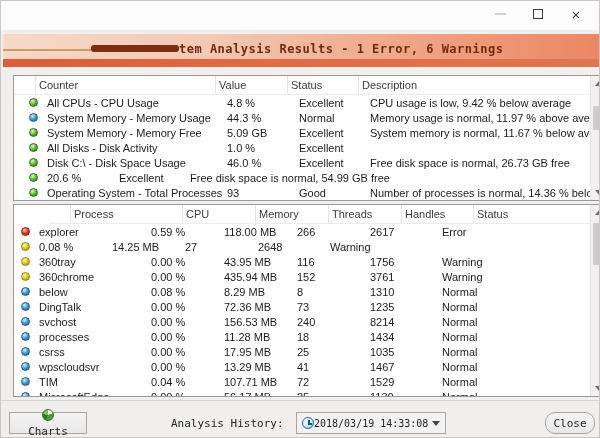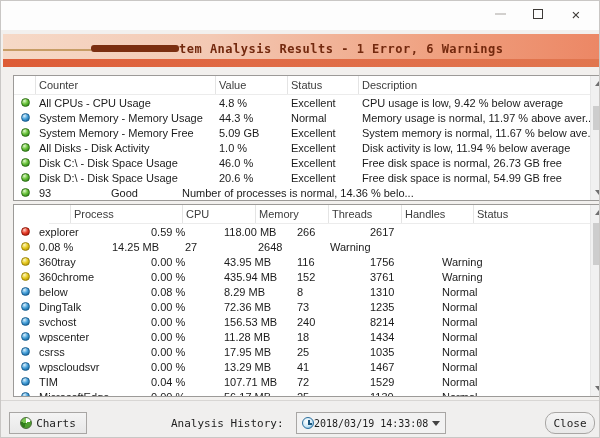--- a/index.html
+++ b/index.html
@@ -25,21 +25,21 @@
   .banner-title { position:absolute; left:176px; top:8px; font-family:"DejaVu Sans Mono", monospace; font-weight:bold; font-size:12px; color:#73290e; letter-spacing:0.5px; white-space:nowrap; }
 
   
   .listview { position:absolute; left:12px; width:594px; background:#ffffff; border:1px solid #9c9a98; }
   .lv1 { top:74px; height:126px; }
   .lv2 { top:203px; height:193px;padding-left:35px; }
   .lv-header { display:flex; height:19px; line-height:19px; font-size:11px; color:#3c3c3c; background:#ffffff; border-bottom:1px solid #ececec; }
   .hcell { padding-left:3px; border-right:1px solid #e4e4e4; white-space:nowrap; overflow:hidden; }
   .lv-body { position:absolute; left:0; top:19px; right:16px; bottom:0; overflow:hidden; }
   .row { display:flex; align-items:center; font-size:11px; color:#1b1b1b; white-space:nowrap; }
-  .lv1 .row { height:15px; }
+  .lv1 .row { height:15px;margin-left:8px; }
   .lv2 .row { height:15px; }
   .cell { padding-left:3px; overflow:hidden; white-space:nowrap; }
 
   
   .c0 { width:22px; flex:none; display:flex; justify-content:center; align-items:center; padding:0; }
   .c1 { width:180px; flex:none; }
   .c2 { width:72px; flex:none; }
   .c3 { width:71px; flex:none; }
   .c4 { flex:1; }
   
@@ -65,21 +65,21 @@
   .sb-down { bottom:0; }
   .tri-up { width:0; height:0; border-left:4px solid transparent; border-right:4px solid transparent; border-bottom:5px solid #6f6f6f; }
   .tri-down { width:0; height:0; border-left:4px solid transparent; border-right:4px solid transparent; border-top:5px solid #6f6f6f; }
   .sb-thumb { position:absolute; left:2px; width:12px; background:#cdcdcd; }
   .lv1 .sb-thumb { top:30px; height:24px; }
   .lv2 .sb-thumb { top:18px; height:42px; }
 
   
   .footer { position:absolute; left:0; top:399px; width:100%; height:39px; background:#f0efee; border-top:1px solid #d8d6d4; font-family:"DejaVu Sans Mono", monospace; }
   .btn { position:absolute; top:11px; height:22px; background:linear-gradient(180deg,#f4f4f4,#e8e8e8); border:1px solid #a8a6a4; display:flex; align-items:center; justify-content:center; gap:4px; font-size:11px; color:#1d1d1d; cursor:default; }
-  .btn-charts { left:8px; width:78px; }
+  .btn-charts { left:8px; width:78px;flex-direction:column; }
   .btn-save { left:96px; width:62px; }
   .btn-close { left:544px; width:50px;border-radius:10px; }
   .history-label { position:absolute; left:170px; top:16px; font-size:11px; color:#222; }
   .history-combo { position:absolute; left:295px; top:11px; width:150px; height:22px; background:#f2f2f2; border:1px solid #a8a6a4; display:flex; align-items:center; padding:0 5px; font-size:10px; color:#1d1d1d; }
   .combo-arrow { margin-left:auto; width:0; height:0; border-left:4px solid transparent; border-right:4px solid transparent; border-top:5px solid #444; }
 
   
   .icon-pie { width:12px; height:12px; border-radius:50%; background:conic-gradient(#ffffff 0 70deg, #4d9e2f 70deg 200deg, #2f7d1a 200deg 280deg, #79c653 280deg 360deg); border:1px solid #4a6b3a; flex:none; }
   .icon-floppy { position:relative; width:12px; height:12px; background:#2f6fbd; border:1px solid #1d4f92; flex:none; }
   .icon-floppy::before { content:""; position:absolute; left:2px; top:0; width:7px; height:4px; background:#e8f1fb; }
@@ -148,44 +148,43 @@
           <span class="cell c3">Excellent</span>
           <span class="cell c4">System memory is normal, 11.67 % below ave...</span>
         </div>
         <div class="row">
           <span class="cell c0">
             <span class="dot dot-green"></span>
           </span>
           <span class="cell c1">All Disks - Disk Activity</span>
           <span class="cell c2">1.0 %</span>
           <span class="cell c3">Excellent</span>
-          <span class="cell c4">Disk activity is low, 11.94 % below average</span>
         </div>
         <div class="row">
           <span class="cell c0">
             <span class="dot dot-green"></span>
           </span>
           <span class="cell c1">Disk C:\ - Disk Space Usage</span>
           <span class="cell c2">46.0 %</span>
           <span class="cell c3">Excellent</span>
           <span class="cell c4">Free disk space is normal, 26.73 GB free</span>
         </div>
         <div class="row">
           <span class="cell c0">
             <span class="dot dot-green"></span>
           </span>
-          <span class="cell c1">Disk D:\ - Disk Space Usage</span>
           <span class="cell c2">20.6 %</span>
           <span class="cell c3">Excellent</span>
           <span class="cell c4">Free disk space is normal, 54.99 GB free</span>
         </div>
         <div class="row">
           <span class="cell c0">
             <span class="dot dot-green"></span>
           </span>
+          <span class="cell c1">Operating System - Total Processes</span>
           <span class="cell c2">93</span>
           <span class="cell c3">Good</span>
           <span class="cell c4">Number of processes is normal, 14.36 % belo...</span>
         </div>
     </div>
     <div class="vscroll">
       <div class="sb-arrow sb-up">
           <span class="tri-up"></span>
         </div>
       <div class="sb-thumb"></div>
@@ -208,20 +207,21 @@
     <div class="lv-body">
       <div class="row">
           <span class="cell p0">
             <span class="dot dot-red"></span>
           </span>
           <span class="cell p1">explorer</span>
           <span class="cell p2">0.59 %</span>
           <span class="cell p3">118.00 MB</span>
           <span class="cell p4">266</span>
           <span class="cell p5">2617</span>
+          <span class="cell p6">Error</span>
         </div>
         <div class="row">
           <span class="cell p0">
             <span class="dot dot-yellow"></span>
           </span>
           <span class="cell p2">0.08 %</span>
           <span class="cell p3">14.25 MB</span>
           <span class="cell p4">27</span>
           <span class="cell p5">2648</span>
           <span class="cell p6">Warning</span>
@@ -278,21 +278,21 @@
           <span class="cell p2">0.00 %</span>
           <span class="cell p3">156.53 MB</span>
           <span class="cell p4">240</span>
           <span class="cell p5">8214</span>
           <span class="cell p6">Normal</span>
         </div>
         <div class="row">
           <span class="cell p0">
             <span class="dot dot-blue"></span>
           </span>
-          <span class="cell p1">wpscenter</span>
+          <span class="cell p1">processes</span>
           <span class="cell p2">0.00 %</span>
           <span class="cell p3">11.28 MB</span>
           <span class="cell p4">18</span>
           <span class="cell p5">1434</span>
           <span class="cell p6">Normal</span>
         </div>
         <div class="row">
           <span class="cell p0">
             <span class="dot dot-blue"></span>
           </span>

